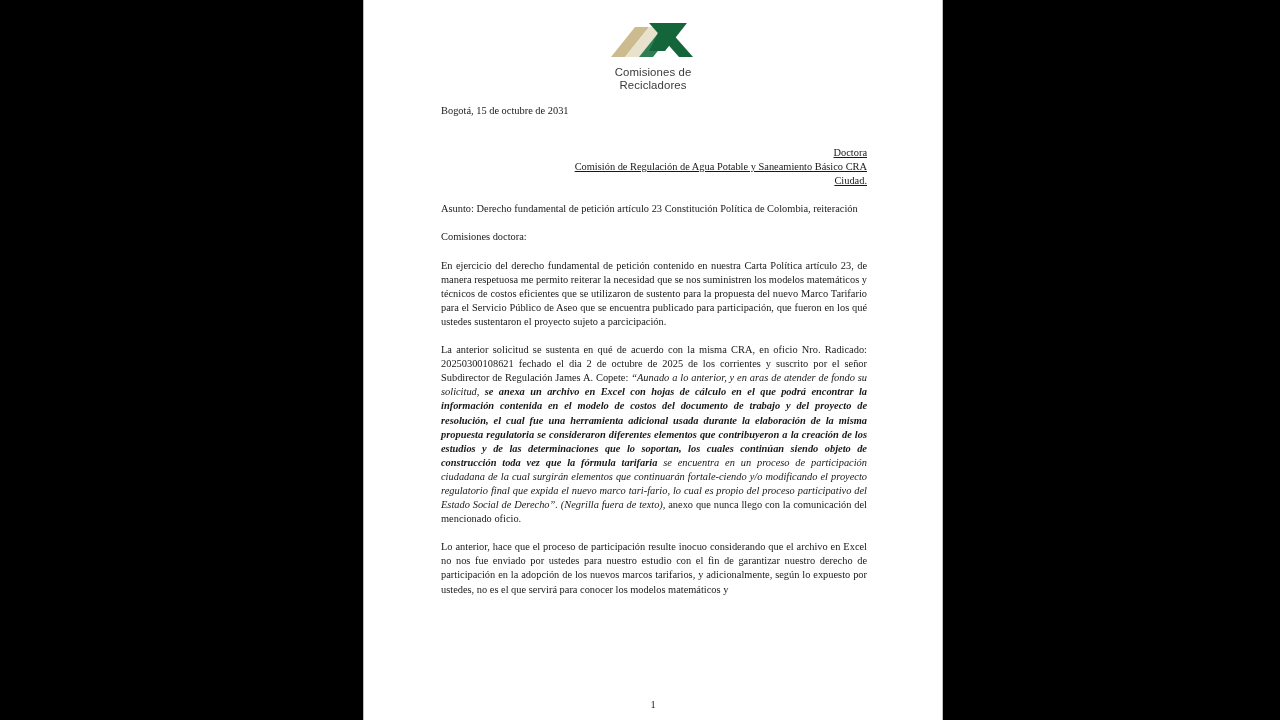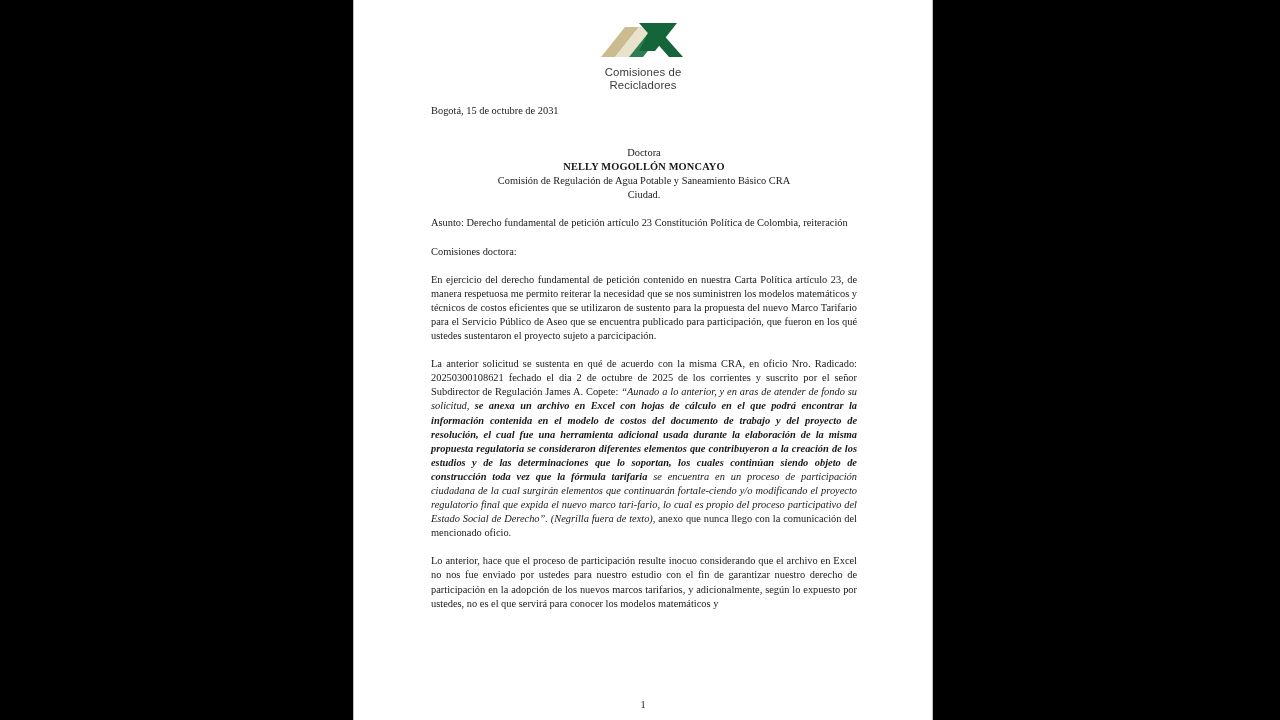--- a/index.html
+++ b/index.html
@@ -16,21 +16,21 @@
     position: relative;
     width: 1280px;
     height: 720px;
     background: #000000;
     display: flex;
     justify-content: center;
     align-items: flex-start;
   }
   #page {
     position: absolute;
-    left: 354px;
+    left: 364px;
     top: 0px;
     width: 578px;
     height: 720px;
     background: #ffffff;
     box-shadow: 0 0 0 1px #bfbfbf;
     overflow: hidden;
   }
 
   
   .letterhead {
@@ -69,21 +69,21 @@
     color: #181818;
     text-align: justify;
     -webkit-font-smoothing: antialiased;
   }
   .letter p { margin: 0; }
   .spacer-sm { height: 14px; }
   .spacer-md { height: 14px; }
 
   .date-line { text-align: left; }
 
-  .addressee { text-align: center; }
+  .addressee { text-align: right; text-decoration: underline; }
   .addressee .name {
     font-weight: bold;
     letter-spacing: 0.15px;
   }
   .asunto-body { text-align: justify; }
 
   .salutation { text-align: left; }
 
   .para { text-align: justify; text-justify: inter-word; }
 
@@ -127,21 +127,20 @@
 
     <div class="letter">
 
       <p class="date-line">Bogotá, 15 de octubre de 2031</p>
 
       <div class="spacer-sm"></div>
       <div class="spacer-sm"></div>
 
       <div class="addressee">
         <p>Doctora</p>
-        <p class="name">NELLY MOGOLLÓN MONCAYO</p>
         <p>Comisión de Regulación de Agua Potable y Saneamiento Básico CRA</p>
         <p>Ciudad.</p>
       </div>
 
       <div class="spacer-md"></div>
 
       <p class="asunto-body"><span class="lbl">Asunto:</span><span> Derecho fundamental de petición artículo 23 Constitución Política de Colombia, reiteración</span></p>
 
       <div class="spacer-md"></div>
 

